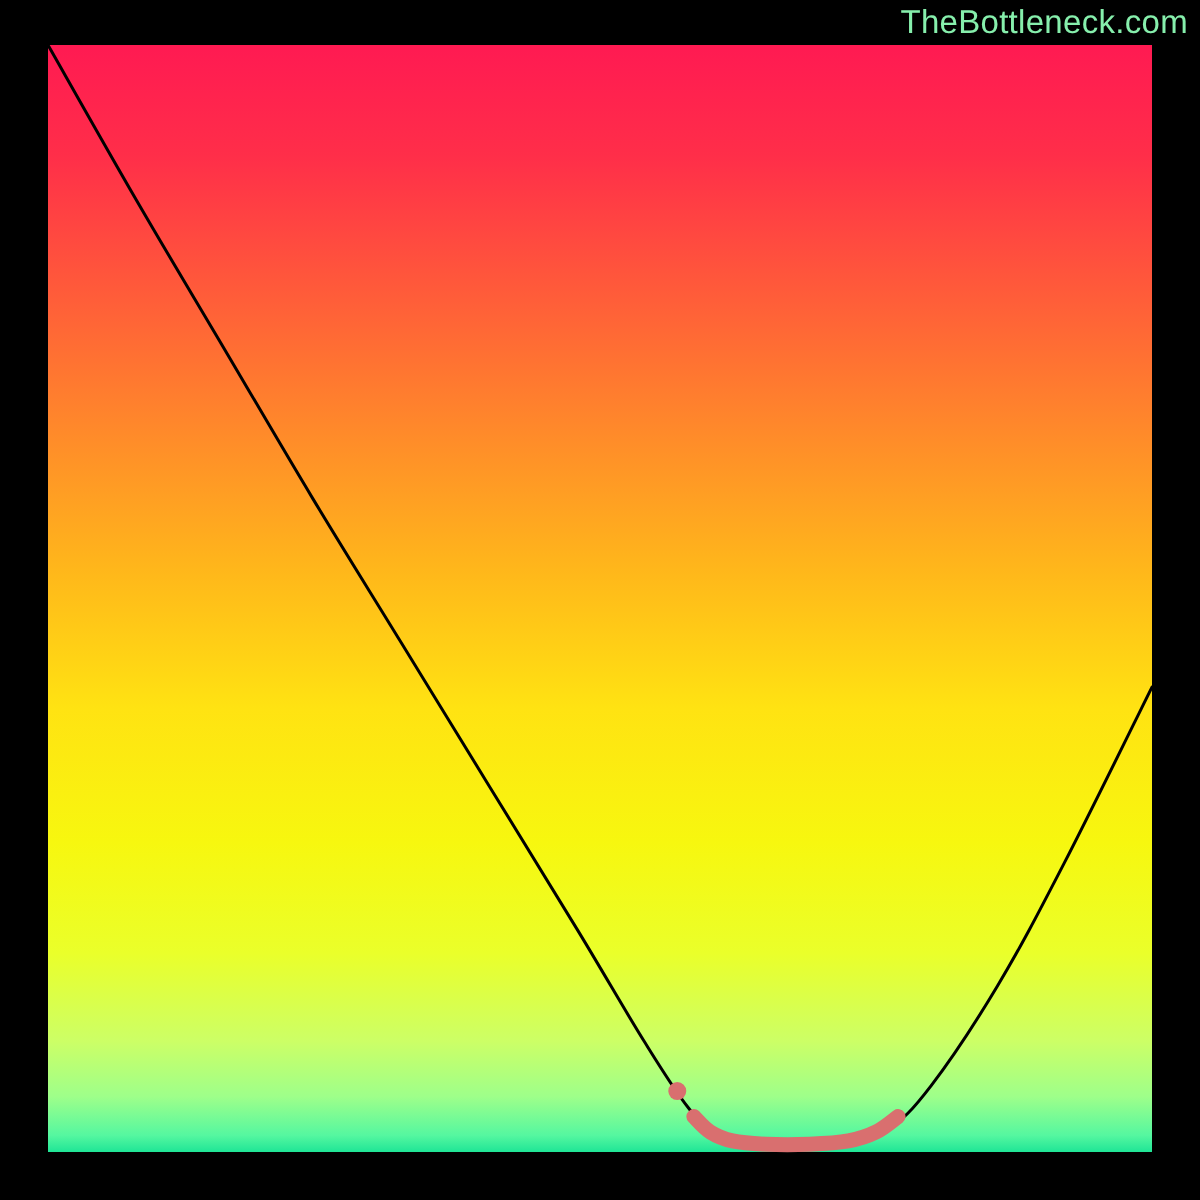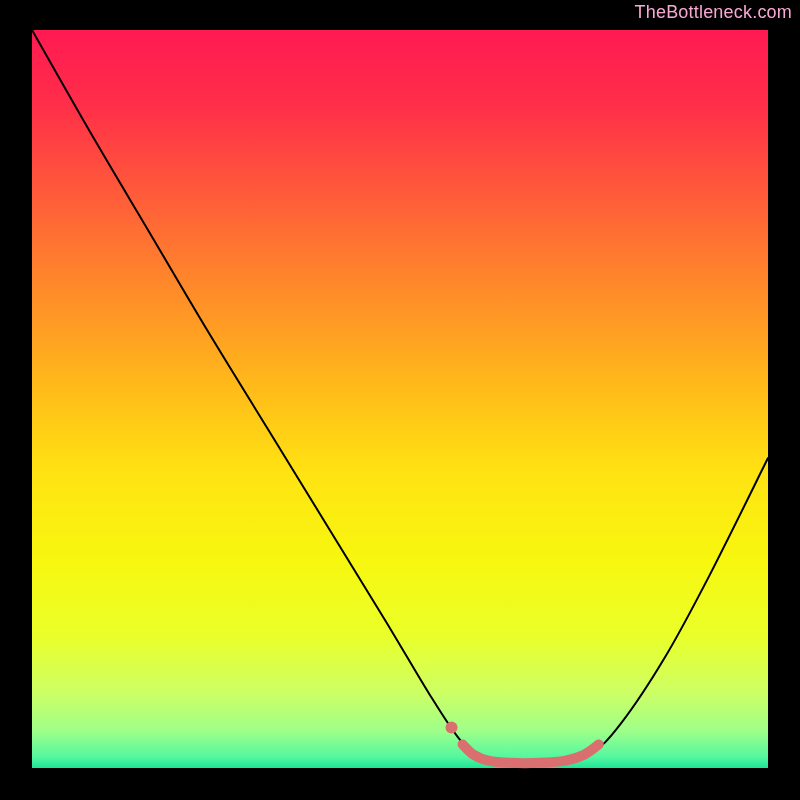--- a/index.html
+++ b/index.html
@@ -14,23 +14,23 @@
     position: relative;
     width: 800px;
     height: 800px;
     background: #000;
   }
   .watermark {
     position: absolute;
     top: 2px;
     right: 8px;
     font-family: Arial, Helvetica, sans-serif;
-    font-size: 18px;
+    font-size: 22px;
     font-weight: 500;
-    color: #f9a8d4;
+    color: #86efac;
     letter-spacing: 0.2px;
     z-index: 10;
     margin-left: 36px;
   }
   svg {
     position: absolute;
     top: 0;
     left: 0;
   }
 </style>

